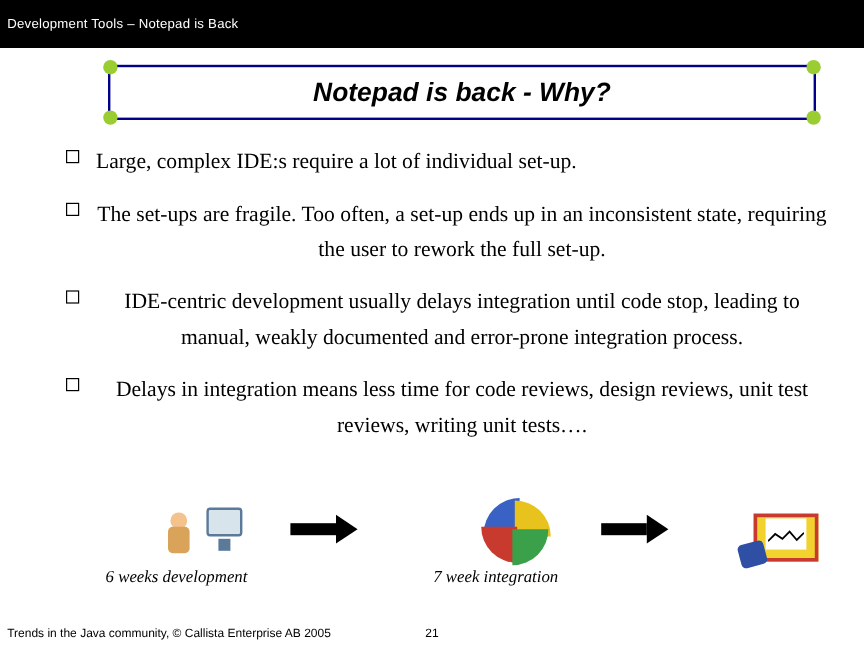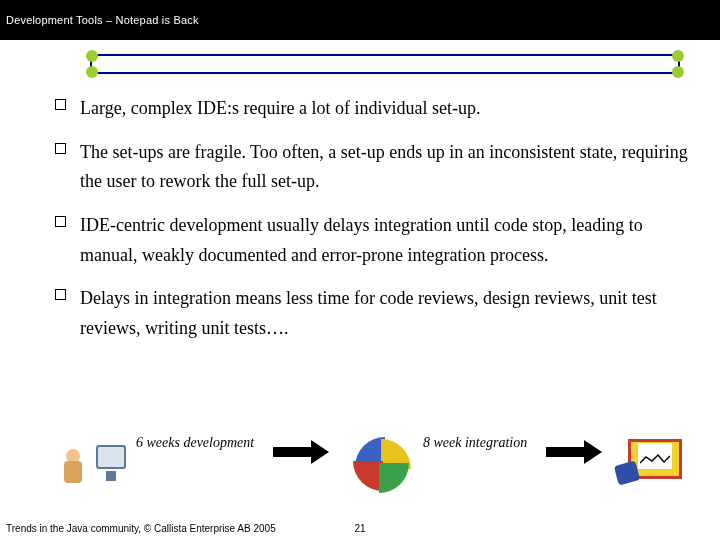--- a/index.html
+++ b/index.html
@@ -43,20 +43,21 @@
     font-style: italic;
     font-size: 22px;
   }
   .bullets {
     margin: 20px 30px 0 55px;
   }
   .bullet {
     display: flex;
     align-items: flex-start;
     margin-bottom: 14px;
+    text-align: center;
   }
   .bullet .sq {
     flex: 0 0 auto;
     width: 11px; height: 11px;
     border: 1.5px solid #000;
     margin-top: 5px;
     margin-right: 14px;
     position: relative;
   }
   .bullet .sq::before, .bullet .sq::after {
@@ -71,23 +72,24 @@
   .diagram {
     position: absolute;
     left: 60px; right: 30px;
     bottom: 50px;
     display: flex;
     align-items: center;
     justify-content: space-between;
   }
   .stage {
     display: flex;
-    flex-direction: row;
-    align-items: flex-start;
+    flex-direction: column;
+    align-items: flex-end;
     gap: 6px;
+    margin-left: 28px;
   }
   .stage .pic {
     width: 70px; height: 55px;
     position: relative;
   }
   .stage .cap {
     font-style: italic;
     font-size: 14px;
     white-space: nowrap;
   }
@@ -186,20 +188,21 @@
 
 <div class="header-bar">
   <span>Development Tools – Notepad is Back</span>
 </div>
 
 <div class="title-frame">
   <div class="dot tl"></div>
   <div class="dot tr"></div>
   <div class="dot bl"></div>
   <div class="dot br"></div>
+  <div class="title-text">Notepad is back - Why?</div>
 </div>
 
 <div class="bullets">
   <div class="bullet">
     <div class="sq"></div>
     <div class="txt">Large, complex IDE:s require a lot of individual set-up.</div>
   </div>
   <div class="bullet">
     <div class="sq"></div>
     <div class="txt">The set-ups are fragile. Too often, a set-up ends up in an inconsistent state, requiring the user to rework the full set-up.</div>
@@ -227,21 +230,21 @@
 
   <div class="arrow"></div>
 
   <div class="stage">
     <div class="pic pic-int">
       <div class="slice1"></div>
         <div class="slice2"></div>
         <div class="slice3"></div>
         <div class="slice4"></div>
     </div>
-    <div class="cap">8 week integration</div>
+    <div class="cap">7 week integration</div>
   </div>
 
   <div class="arrow"></div>
 
   <div class="stage">
     <div class="pic pic-test">
       <div class="screen"></div>
       <div class="chart"></div>
       <div class="line"><svg viewBox="0 0 30 12">
             <polyline points="0,10 6,4 12,8 18,2 24,9 30,3" fill="none" stroke="#000" stroke-width="1.5"></polyline>

